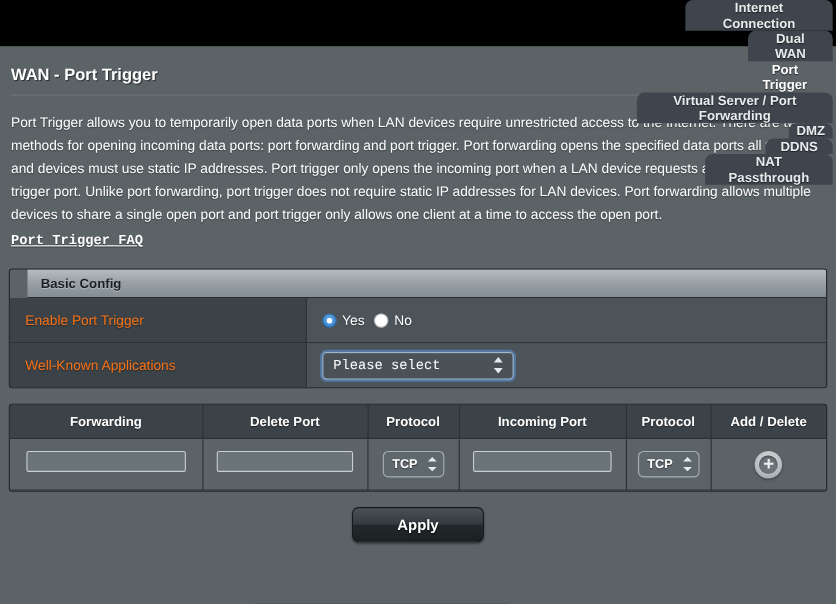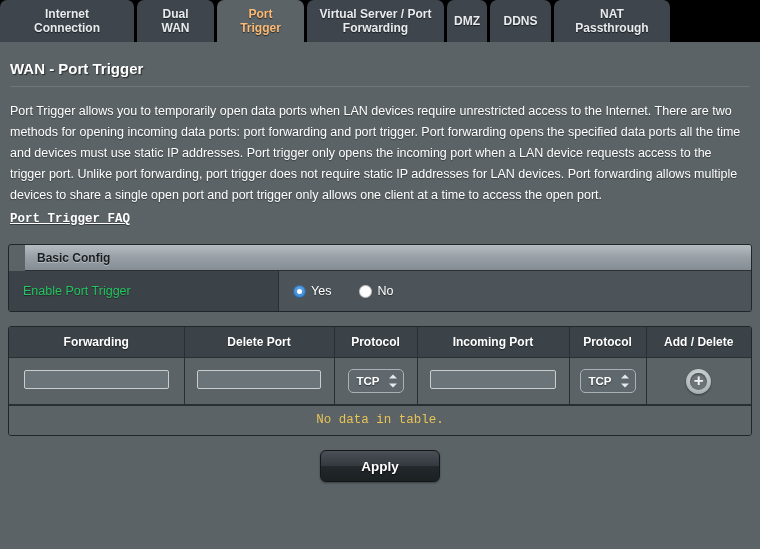--- a/index.html
+++ b/index.html
@@ -20,20 +20,21 @@
   }
 
   
   .tabbar {
     position: relative;
     height: 42px;
     background: #000;
     display: flex;
     align-items: flex-end;
     padding: 0;
+    flex-direction: column;
   }
   .tab {
     height: 42px;
     background: #3e454c;
     color: #e9ecee;
     font-size: 12px;
     font-weight: bold;
     line-height: 14px;
     text-align: center;
     display: flex;
@@ -41,21 +42,21 @@
     justify-content: center;
     border-radius: 7px 7px 0 0;
     margin-right: 3px;
     padding: 0 9px;
     box-sizing: border-box;
     text-shadow: 0 1px 1px rgba(0,0,0,0.6);
     cursor: pointer;
   }
   .tab.active {
     background: #5b6366;
-    color: #fdba74;
+    color: #ffffff;
   }
   .tab-label { white-space: pre-line; }
 
   
   .content {
     padding: 0 8px;
   }
   .page-title {
     font-size: 15px;
     font-weight: bold;
@@ -112,35 +113,35 @@
     border-bottom: 1px solid #2b2f32;
     min-height: 40px;
   }
   .row:last-child { border-bottom: none; }
   .row-label {
     width: 270px;
     box-sizing: border-box;
     display: flex;
     align-items: center;
     padding-left: 14px;
-    color: #22c55e;
+    color: #f97316;
     font-size: 12.5px;
     border-right: 1px solid #2b2f32;
     text-shadow: 0 1px 1px rgba(0,0,0,0.45);
   }
   .row-field {
     flex: 1;
     display: flex;
     align-items: center;
     padding-left: 14px;
     background: #4c5459;
   }
 
   
-  .radio-group { display: flex; align-items: flex-end; gap: 22px; }
+  .radio-group { display: flex; align-items: flex-end; gap: 3px; }
   .radio-item {
     display: flex; align-items: center; gap: 5px;
     color: #ffffff; font-size: 12.5px; cursor: pointer;
     text-shadow: 0 1px 1px rgba(0,0,0,0.45);
   }
   .radio-item + .radio-item { margin-left: 6px; }
   .radio {
     width: 13px; height: 13px; border-radius: 50%;
     background: radial-gradient(circle at 50% 38%, #ffffff 0%, #ffffff 60%, #d2d6d9 100%);
     box-shadow: inset 0 0 0 1px rgba(0,0,0,0.25);
@@ -319,21 +320,21 @@
 Connection</span>
     </div>
     <div class="tab" style="width: 77px;">
       <span class="tab-label">Dual
 WAN</span>
     </div>
     <div class="tab active" style="width: 87px;">
       <span class="tab-label">Port
 Trigger</span>
     </div>
-    <div class="tab" style="width: 137px;">
+    <div class="tab" style="width: 178px;">
       <span class="tab-label">Virtual Server / Port
 Forwarding</span>
     </div>
     <div class="tab" style="width: 40px;">
       <span class="tab-label">DMZ</span>
     </div>
     <div class="tab" style="width: 61px;">
       <span class="tab-label">DDNS</span>
     </div>
     <div class="tab" style="width: 116px;">
@@ -365,20 +366,32 @@
               <span>Yes</span>
             </label>
             <label class="radio-item">
               <span class="radio"></span>
               <span>No</span>
             </label>
           </div>
         </div>
       </div>
 
+      <div class="row">
+        <div class="row-label">Well-Known Applications</div>
+        <div class="row-field">
+          <div class="wk-select">
+            <span>Please select</span>
+            <span class="stepper">
+              <i class="up"></i>
+                <i class="dn"></i>
+            </span>
+          </div>
+        </div>
+      </div>
     </div>
 
     <div class="panel">
 
       <table class="tbl">
         <colgroup>
           <col style="width:175px">
             <col style="width:150px">
             <col style="width:83px">
           <col style="width:152px">
@@ -424,21 +437,20 @@
                   </span>
               </div>
             </td>
             <td>
               <div class="addbtn"></div>
             </td>
           </tr>
         </tbody>
       </table>
 
-      <div class="nodata">No data in table.</div>
     </div>
 
     <div class="apply-wrap">
       <div class="apply">Apply</div>
     </div>
 
   </div>
 </div>
 
 </body></html>

